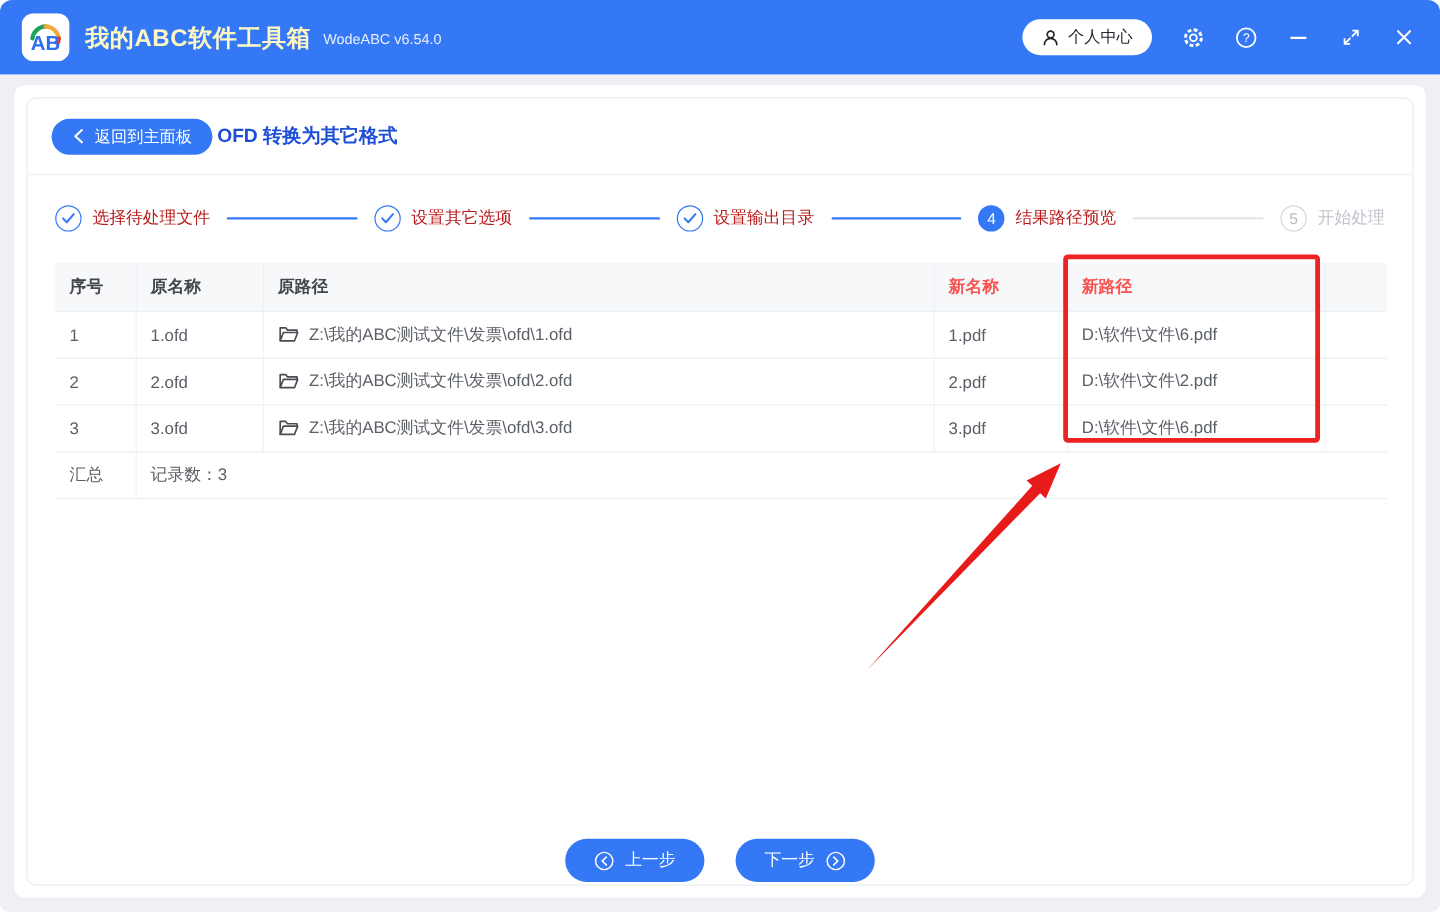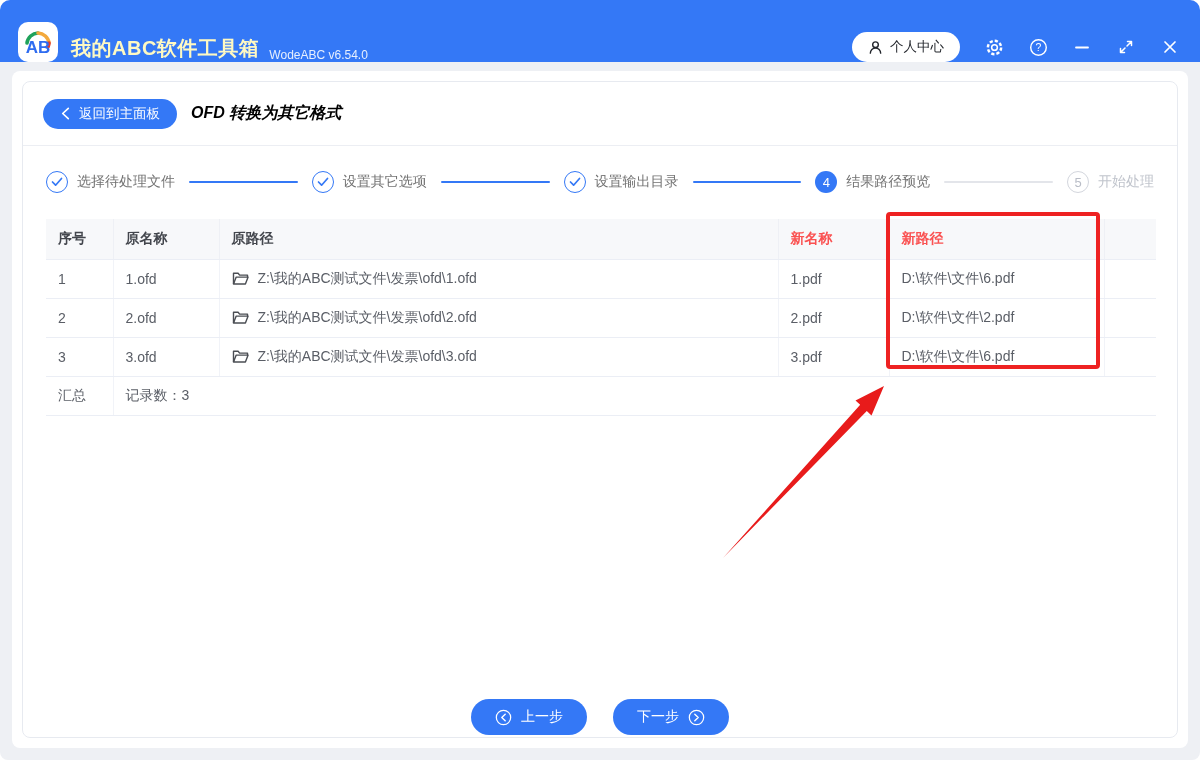--- a/index.html
+++ b/index.html
@@ -1,45 +1,45 @@
 <!DOCTYPE html>
 <html><head>
 <meta charset="utf-8">
 <style>
   * { margin:0; padding:0; box-sizing:border-box; }
   html,body { width:1200px; height:760px; background:#fff; font-family:"Liberation Sans","DejaVu Sans",sans-serif; overflow:hidden; }
   .window { position:relative; width:1200px; height:760px; border-radius:10px 10px 8px 8px; overflow:hidden; background:#eef0f4; }
 
   
-  .titlebar { height:62px; background:#3478f6; display:flex; align-items:flex-end; padding:0 20px 0 18px; }
+  .titlebar { height:62px; background:#3478f6; display:flex; align-items:center; padding:0 20px 0 18px; }
   .logo { width:40px; height:40px; flex:0 0 40px; }
   .app-title { color:#fef9c3; font-size:20px; font-weight:bold; margin-left:13px; letter-spacing:.5px; }
   .app-version { color:rgba(255,255,255,.88); font-size:12px; margin-left:10px; margin-top:4px; }
   .titlebar-right { margin-left:auto; display:flex; align-items:center; gap:24px; }
   .profile-pill { height:30px; border-radius:15px; background:#fff; display:flex; align-items:center; padding:0 16px; gap:7px; cursor:pointer; }
   .profile-pill span { font-size:13.5px; color:#23262c; }
   .tb-icon { width:20px; height:20px; display:flex; align-items:center; justify-content:center; cursor:pointer; color:#fff; }
 
   
   .page-body { height:698px; padding:9px 12px 12px; }
   .card { background:#fff; border-radius:8px; height:677px; padding:10px; }
   .panel { border:1px solid #e7eaf0; border-radius:8px; height:657px; display:flex; flex-direction:column; background:#fff; }
 
   .panel-header { height:64px; display:flex; align-items:center; padding:0 20px; border-bottom:1px solid #eceef3; }
   .back-btn { height:30px; border-radius:15px; background:#3478f6; color:#fff; border:none; display:flex; align-items:center; gap:8px; padding:0 17px; font-size:13.5px; cursor:pointer; font-family:Liberation Serif, serif; }
-  .page-title { font-size:16px; font-weight:bold; color:#000000; margin-left:14px;font-style:italic; }
+  .page-title { font-size:16px; font-weight:bold; color:#1d4ed8; margin-left:4px; }
 
   
   .steps { display:flex; align-items:center; padding:25px 23px 0; }
   .step { display:flex; align-items:center; gap:9px; flex:0 0 auto; }
   .step-circle { width:22px; height:22px; border-radius:50%; display:flex; align-items:center; justify-content:center; flex:0 0 22px; }
   .step.done .step-circle { border:1.5px solid #3478f6; }
   .step.active .step-circle { background:#3478f6; color:#fff; font-size:13px; }
   .step.pending .step-circle { border:1.5px solid #d3d6dd; color:#b8bcc6; font-size:13px; }
-  .step-label { font-size:14px; color:#737373; white-space:nowrap; }
+  .step-label { font-size:14px; color:#b91c1c; white-space:nowrap; }
   .step.pending .step-label { color:#c0c4cc; }
   .connector { flex:1 1 auto; height:2px; background:#3478f6; margin:0 14px; border-radius:1px; }
   .connector.gray { background:#e3e5ea; }
 
   
   .result-table { margin:26px 23px 0; border-collapse:collapse; table-layout:fixed; width:1110px; font-size:14px; }
   .result-table th { background:#f7f8fa; height:40px; text-align:left; padding:0 0 0 12px; font-weight:bold; color:#43464d; border-bottom:1px solid #ebeef5; border-right:1px solid #eef0f5; }
   .result-table th:last-child, .result-table td:last-child { border-right:none; }
   .result-table td { height:39px; padding:0 0 0 12px; color:#5a5e66; border-bottom:1px solid #ebeef5; border-right:1px solid #f1f3f8; white-space:nowrap; overflow:hidden; }
   .result-table th.red { color:#fa5151; }

